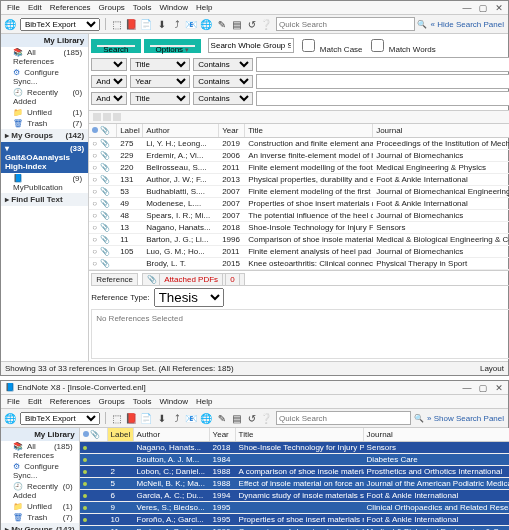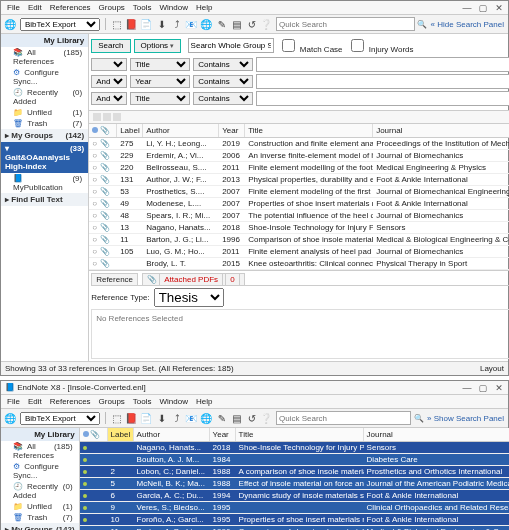--- a/index.html
+++ b/index.html
@@ -16,21 +16,21 @@
 .sidebar .hdr{background:#e3ecf6;padding:2px 4px;font-weight:bold;display:flex;justify-content:flex-end}
 .sidebar .item{display:flex;justify-content:space-between;padding:1px 6px 1px 12px;color:#333}
 .sidebar .item .ico{margin-right:4px;color:#2b6cc7}
 .sidebar .group-hdr{background:#eef2f6;padding:2px 4px;font-weight:bold;color:#333}
 .sidebar .sel{background:#2a5faa;color:#fff}
 .content{flex:1}
 .search-panel{border-bottom:1px solid #ccc;padding:2px}
 .sp-row{display:flex;align-items:center;gap:3px;margin-bottom:2px}
 .sp-row select{font-size:8px;height:13px;border:1px solid #aaa}
 .sp-row input[type=text]{flex:1;font-size:8px;height:11px;border:1px solid #aaa}
-.sp-row button{font-size:8px;height:14px;border:1px solid #14b8a6;background:#eee;padding:0 6px}
+.sp-row button{font-size:8px;height:14px;border:6px solid #14b8a6;background:#eee;padding:0 6px}
 .sp-right{margin-left:auto;display:flex;align-items:center;gap:4px}
 .sort-bar{display:flex;align-items:center;gap:3px;font-size:8px;background:#f7f7f7;border-bottom:1px solid #ccc;padding:2px 4px}
 .table{width:100%}
 .th{display:flex;background:#fafafa;border-bottom:1px solid #ccc;font-size:8px}
 .th>div{padding:2px 3px;border-right:1px solid #ddd;box-sizing:border-box}
 .c-ico{width:28px}
 .c-lab{width:26px}
 .c-auth{width:76px;overflow:hidden;white-space:nowrap}
 .c-year{width:26px}
 .c-title{width:128px;overflow:hidden;white-space:nowrap}
@@ -135,21 +135,21 @@
       <div class="group-hdr">▸ <span>Find Full Text</span></div>
     </div>
     <div class="content">
       <div class="search-panel">
         <div class="sp-row">
           <button>Search</button>
           <button><span>Options</span><span class="dropdown-icon">▾</span></button>
           <div class="sp-right search-toolbar-right">
             <input type="text" value="Search Whole Group Set" style="">
             <label><input type="checkbox" style=""> <span>Match Case</span></label>
-            <label><input type="checkbox" style=""> <span>Injury Words</span></label>
+            <label><input type="checkbox" style=""> <span>Match Words</span></label>
           </div>
         </div>
         <div id="sp-rows1">
             <div class="sp-row">
               <select style="width:36px"><option></option></select>
   <select style="width:60px"><option>Title</option></select>
   <select style="width:60px"><option>Contains</option></select>
   <input type="text" value="" style="">
 
   </div>
@@ -214,21 +214,21 @@
               <div class="c-ico"><span>○</span> <span>📎</span></div>
     <div class="c-lab">131</div>
     <div class="c-auth">Author, J. W.; F...</div>
     <div class="c-year">2013</div>
     <div class="c-title">Physical properties, durability and ene...</div>
     <div class="c-journal">Foot &amp; Ankle International</div>
             </div>
             <div class="tr">
               <div class="c-ico"><span>○</span> <span>📎</span></div>
     <div class="c-lab">53</div>
-    <div class="c-auth">Prosthetics, S....</div>
+    <div class="c-auth">Budhablatti, S....</div>
     <div class="c-year">2007</div>
     <div class="c-title">Finite element modeling of the first c...</div>
     <div class="c-journal">Journal of Biomechanical Engineering-Transactions of the Asme</div>
             </div>
             <div class="tr">
               <div class="c-ico"><span>○</span> <span>📎</span></div>
     <div class="c-lab">49</div>
     <div class="c-auth">Modenese, L....</div>
     <div class="c-year">2007</div>
     <div class="c-title">Properties of shoe insert materials rel...</div>

